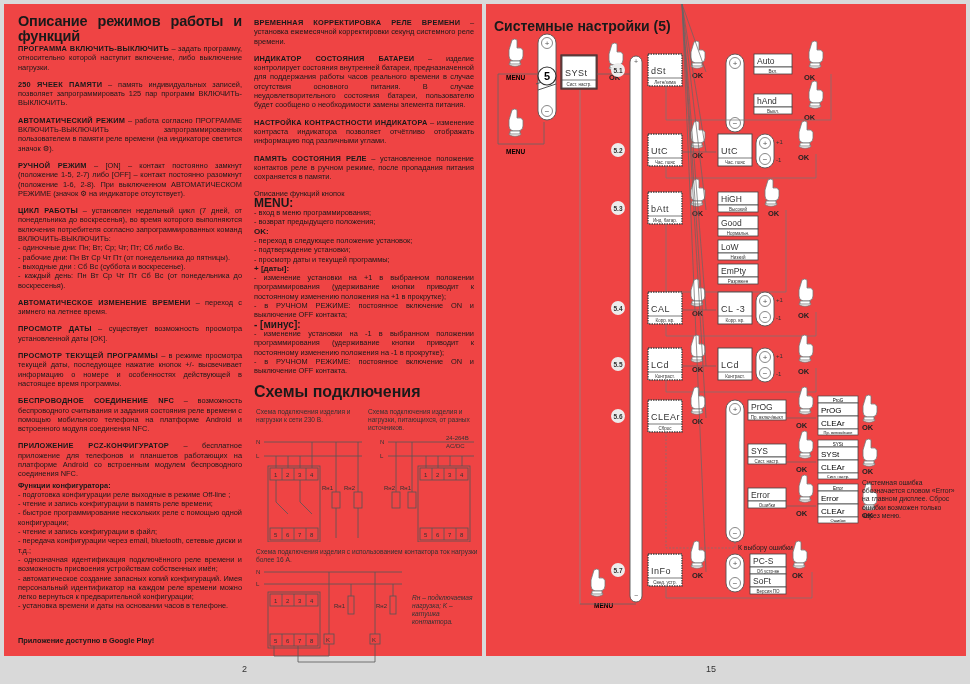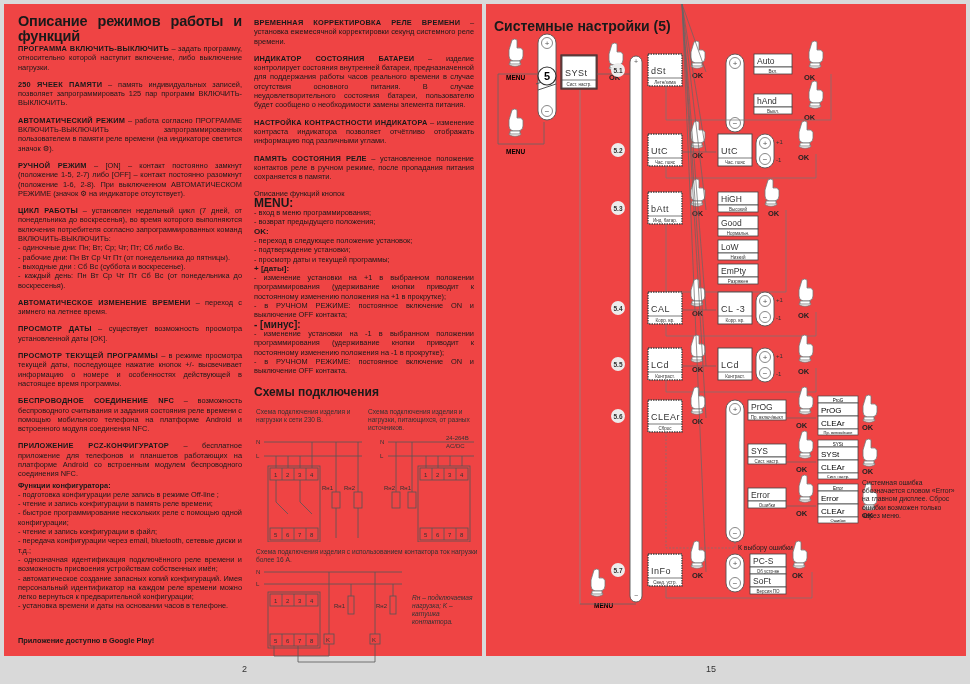--- a/index.html
+++ b/index.html
@@ -4,21 +4,21 @@
 <style>
 *{box-sizing:border-box;margin:0;padding:0}
 html,body{width:970px;height:684px;background:#d9d9d9;overflow:hidden}
 body{font-family:"Liberation Sans",sans-serif;color:#1a1a1a;position:relative}
 .page{position:absolute;top:4px;height:652px;background:#ef4444}
 #pageL{left:4px;width:478px}
 #pageR{left:486px;width:480px}
 .col{position:absolute;font-size:7.4px;line-height:9.3px;text-align:justify}
 .col p{margin-bottom:8px}
 .h1{font-size:14.5px;font-weight:bold;line-height:15px;letter-spacing:-.2px}
-.h2{font-size:12px;font-weight:bold;line-height:14px;margin:6px 0 18px}
+.h2{font-size:16px;font-weight:bold;line-height:14px;margin:6px 0 18px}
 .kw{font-weight:bold;letter-spacing:.2px}
 .pnum{position:absolute;font-size:9px;color:#333}
 .sub{font-weight:bold}
 .cap{font-size:6.6px;line-height:8px;color:#333}
 svg text{font-family:"Liberation Sans",sans-serif}
 .lbl{position:absolute;font-size:6.4px;line-height:7.5px;color:#222}
 .sect-title{position:absolute;left:8px;top:14px;font-size:14px;font-weight:bold}
 </style>
 </head>
 <body>
@@ -31,21 +31,21 @@
         <p><span class="kw">250 ЯЧЕЕК ПАМЯТИ</span><span> – память индивидуальных записей, позволяет запрограммировать 125 пар программ ВКЛЮЧИТЬ-ВЫКЛЮЧИТЬ.</span></p>
         <p><span class="kw">АВТОМАТИЧЕСКИЙ РЕЖИМ</span><span> – работа согласно ПРОГРАММЕ ВКЛЮЧИТЬ-ВЫКЛЮЧИТЬ запрограммированных пользователем в памяти реле времени (на индикаторе светится значок ⚙).</span></p>
         <p><span class="kw">РУЧНОЙ РЕЖИМ</span><span> – [ON] – контакт постоянно замкнут (положение 1-5, 2-7) либо [OFF] – контакт постоянно разомкнут (положение 1-6, 2-8). При выключенном АВТОМАТИЧЕСКОМ РЕЖИМЕ (значок ⚙ на индикаторе отсутствует).</span></p>
         <p><span class="kw">ЦИКЛ РАБОТЫ</span><span> – установлен недельный цикл (7 дней, от понедельника до воскресенья), во время которого выполняются включения потребителя согласно запрограммированных команд ВКЛЮЧИТЬ-ВЫКЛЮЧИТЬ:</span><br><span>- одиночные дни: Пн; Вт; Ср; Чт; Пт; Сб либо Вс.</span><br><span>- рабочие дни: Пн Вт Ср Чт Пт (от понедельника до пятницы).</span><br><span>- выходные дни : Сб Вс (суббота и воскресенье).</span><br><span>- каждый день: Пн Вт Ср Чт Пт Сб Вс (от понедельника до воскресенья).</span></p>
         <p><span class="kw">АВТОМАТИЧЕСКОЕ ИЗМЕНЕНИЕ ВРЕМЕНИ</span><span> – переход с зимнего на летнее время.</span></p>
         <p><span class="kw">ПРОСМОТР ДАТЫ</span><span> – существует возможность просмотра установленной даты [OK].</span></p>
         <p><span class="kw">ПРОСМОТР ТЕКУЩЕЙ ПРОГРАММЫ</span><span> – в режиме просмотра текущей даты, последующее нажатие кнопок +/- высвечивает информацию о номере и особенностях действующей в настоящее время программы.</span></p>
         <p><span class="kw">БЕСПРОВОДНОЕ СОЕДИНЕНИЕ NFC</span><span> – возможность беспроводного считывания и задания состояния реле времени с помощью мобильного телефона на платформе Android и встроенного модуля соединения NFC.</span></p>
         <p><span class="kw">ПРИЛОЖЕНИЕ PCZ-КОНФИГУРАТОР</span><span> – бесплатное приложение для телефонов и планшетов работающих на платформе Android со встроенным модулем беспроводного соединения NFC.</span></p>
         <div class="sub" style="margin-top:-6px">Функции конфигуратора:</div>
-        <div>- подготовка конфигурации реле запись в режиме Off-line ;</div>
+        <div>- подготовка конфигурации реле выходные в режиме Off-line ;</div>
         <div>- чтение и запись конфигурации в память реле времени;</div>
         <div>- быстрое программирование нескольких реле с помощью одной конфигурации;</div>
         <div>- чтение и запись конфигурации в файл;</div>
         <div>- передача конфигурации через email, bluetooth, сетевые диски и т.д.;</div>
         <div>- однозначная идентификация подключённого реле времени и возможность присвоения устройствам собственных имён;</div>
         <div>- автоматическое создание запасных копий конфигураций. Имея персональный идентификатор на каждом реле времени можно легко вернуться к предварительной конфигурации;</div>
         <div>- установка времени и даты на основании часов в телефоне.</div>
         <div class="sub" style="margin-top:25px">Приложение доступно в Google Play!</div>
       </div>
   </div>

